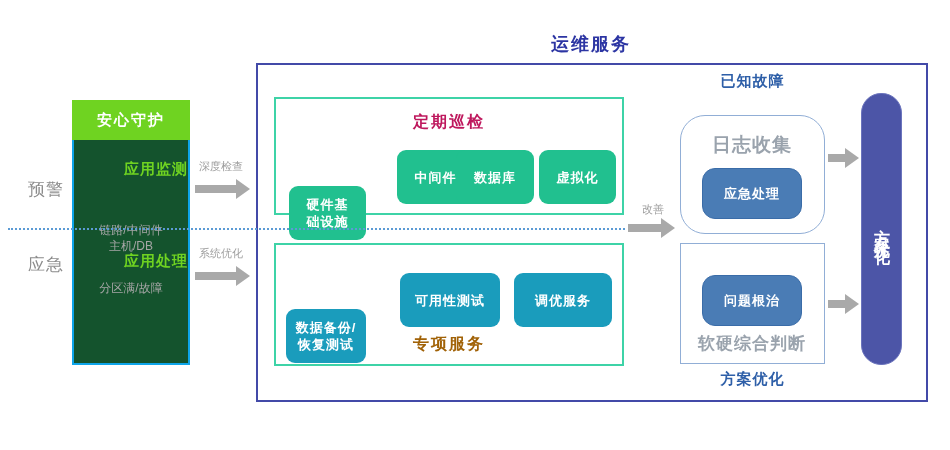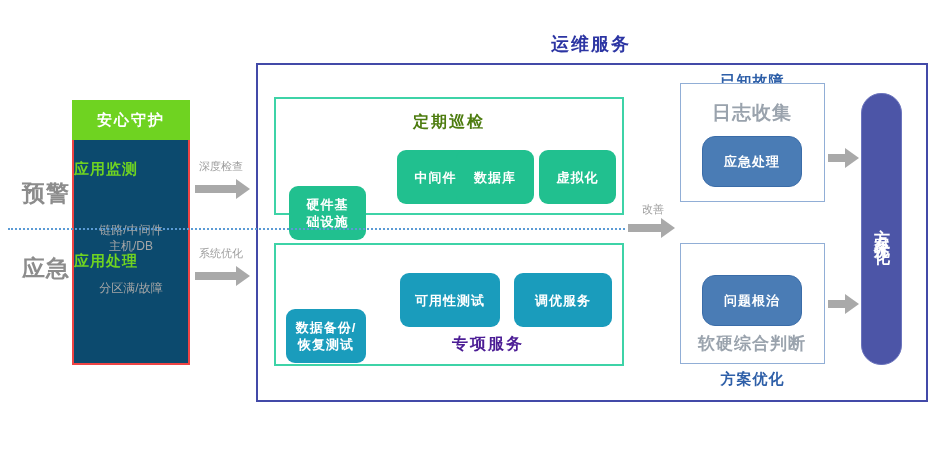--- a/index.html
+++ b/index.html
@@ -2,43 +2,43 @@
 <html><head>
 <meta charset="utf-8">
 <style>
   html,body{margin:0;padding:0;background:#fff;font-family:"Liberation Sans","DejaVu Sans",sans-serif;}
   .canvas{position:relative;width:950px;height:450px;background:#fff;overflow:hidden;}
   .abs{position:absolute;}
   .center{display:flex;align-items:center;justify-content:center;text-align:center;}
   .pre{white-space:pre-line;margin-top:36px;}
 
   
-  .row-label{width:48px;font-size:23px;font-weight:bold;color:#8c8c8c;text-align:center;letter-spacing:1px;}
+  .row-label{width:48px;font-size:17px;font-weight:normal;color:#8c8c8c;text-align:center;letter-spacing:1px;}
   .divider{left:8px;top:228px;width:617px;height:0;border-top:2px dotted #5b9bd5;z-index:3;}
 
-  .guard-box{left:72px;top:100px;width:118px;height:265px;border:2px solid #ef4444;background:#0c4a6e;box-sizing:border-box;z-index:2;}
+  .guard-box{left:72px;top:100px;width:118px;height:265px;border:2px solid #0ea5e9;background:#14532d;box-sizing:border-box;z-index:2;}
   .guard-header{left:-2px;top:-2px;width:118px;height:40px;background:#6fd321;color:#fff;font-size:15px;font-weight:bold;letter-spacing:2px;}
-  .guard-title{left:0;width:114px;font-size:15px;font-weight:bold;color:#6fd321;text-align:left;letter-spacing:1px;}
+  .guard-title{left:0;width:114px;font-size:15px;font-weight:bold;color:#6fd321;text-align:right;letter-spacing:1px;}
   .guard-sub{left:0;width:114px;font-size:12px;line-height:16px;color:#a6a6a6;text-align:center;}
 
   .arrow-label{font-size:11px;color:#9e9e9e;text-align:center;}
   .arrow{height:20px;}
   .arrow-shaft{position:absolute;left:0;right:13px;top:50%;transform:translateY(-50%);height:8px;background:#a9a9a9;}
   .arrow-head{position:absolute;right:0;top:50%;transform:translateY(-50%);width:0;height:0;border-left:14px solid #a9a9a9;border-top:10px solid transparent;border-bottom:10px solid transparent;}
 
   
   .main-title{left:256px;top:32px;width:670px;font-size:18px;font-weight:bold;color:#2c35a3;text-align:center;letter-spacing:2px;}
   .main-box{left:256px;top:63px;width:672px;height:339px;border:2px solid #434aa8;box-sizing:border-box;}
 
   .teal-box{left:274px;width:350px;border:2px solid #3ed3a7;box-sizing:border-box;background:#fff;}
   .teal-box.t1{top:97px;height:118px;}
   .teal-box.t2{top:243px;height:123px;}
   .teal-title{left:0;width:346px;font-size:16px;font-weight:bold;text-align:center;letter-spacing:2px;}
-  .teal-title.green{color:#4d7c0f;}
-  .teal-title.blue{color:#4c1d95;padding-left:39px;}
+  .teal-title.green{color:#be185d;}
+  .teal-title.blue{color:#a16207;}
   .chip{height:54px;border-radius:9px;color:#fff;font-size:13px;font-weight:bold;line-height:17px;letter-spacing:1px;}
   .chip.green{background:#21c08f;}
   .chip.teal{background:#1a9cbc;}
 
   
   .r-title{width:145px;font-size:15px;font-weight:bold;color:#2e5fa8;text-align:center;letter-spacing:1px;}
   .r-box{left:680px;width:145px;height:119px;border:1.5px solid #91aed6;box-sizing:border-box;background:#fff;}
   .r-sub{left:0;width:142px;font-weight:bold;color:#9aa3ad;text-align:center;letter-spacing:1px;}
   .r-chip{left:21px;width:100px;height:51px;background:#4a7cb5;border:1px solid #3a6ca8;border-radius:13px;color:#fff;font-size:13px;font-weight:bold;box-sizing:border-box;letter-spacing:1px;}
 
@@ -95,21 +95,21 @@
     <div class="abs teal-title blue" style="bottom:9px;">专项服务</div>
   </div>
 
   <div class="abs arrow-label" style="left:630px;top:202px;width:46px;">改善</div>
   <div class="abs arrow" style="left:628px;top:218px;width:47px;">
     <div class="arrow-shaft"></div>
     <div class="arrow-head"></div>
   </div>
 
   <div class="abs r-title" style="left:680px;top:72px;">已知故障</div>
-  <div class="abs r-box" style="top:83px;">
+  <div class="abs r-box" style="top:115px;border-radius:25px;">
     <div class="abs r-sub" style="top:16px;font-size:19px;">日志收集</div>
     <div class="abs center r-chip" style="top:52px;">应急处理</div>
   </div>
 
   <div class="abs r-box" style="top:243px;height:121px;">
     <div class="abs center r-chip" style="top:24px;margin-top:7px;">问题根治</div>
     <div class="abs r-sub" style="bottom:8px;font-size:17px;font-family:Liberation Mono, monospace;">软硬综合判断</div>
   </div>
   <div class="abs r-title" style="left:680px;top:370px;">方案优化</div>
 

